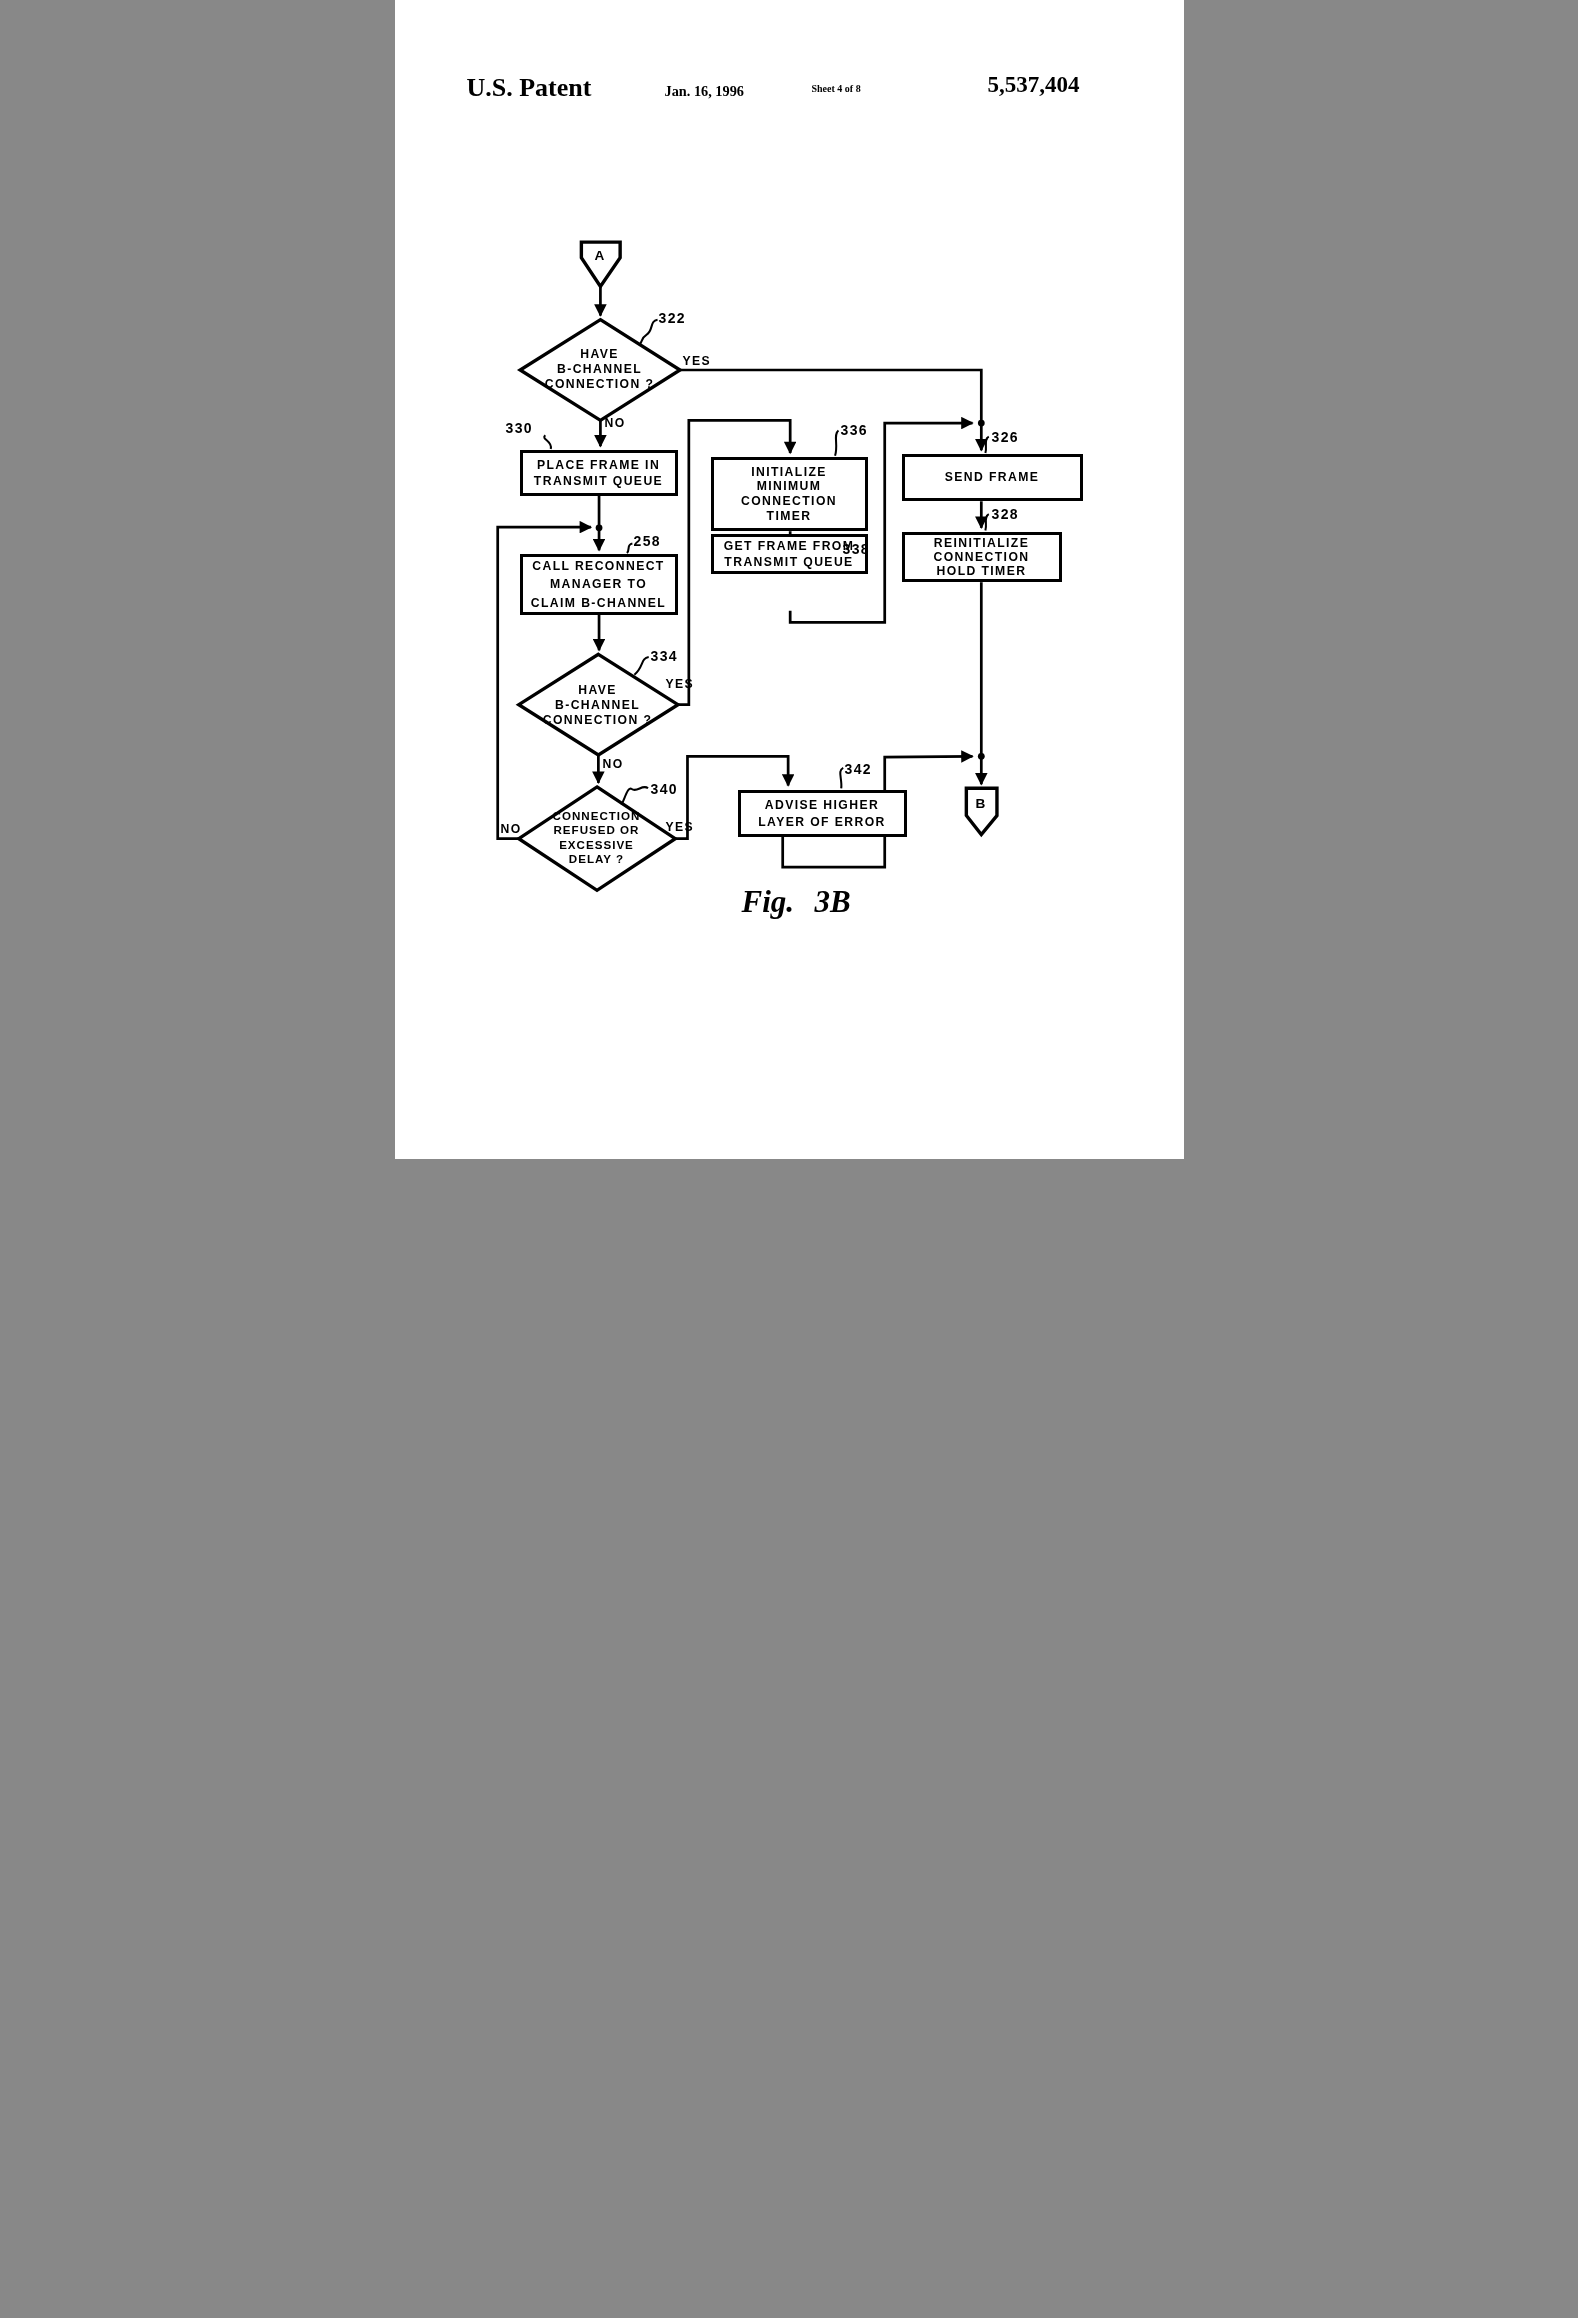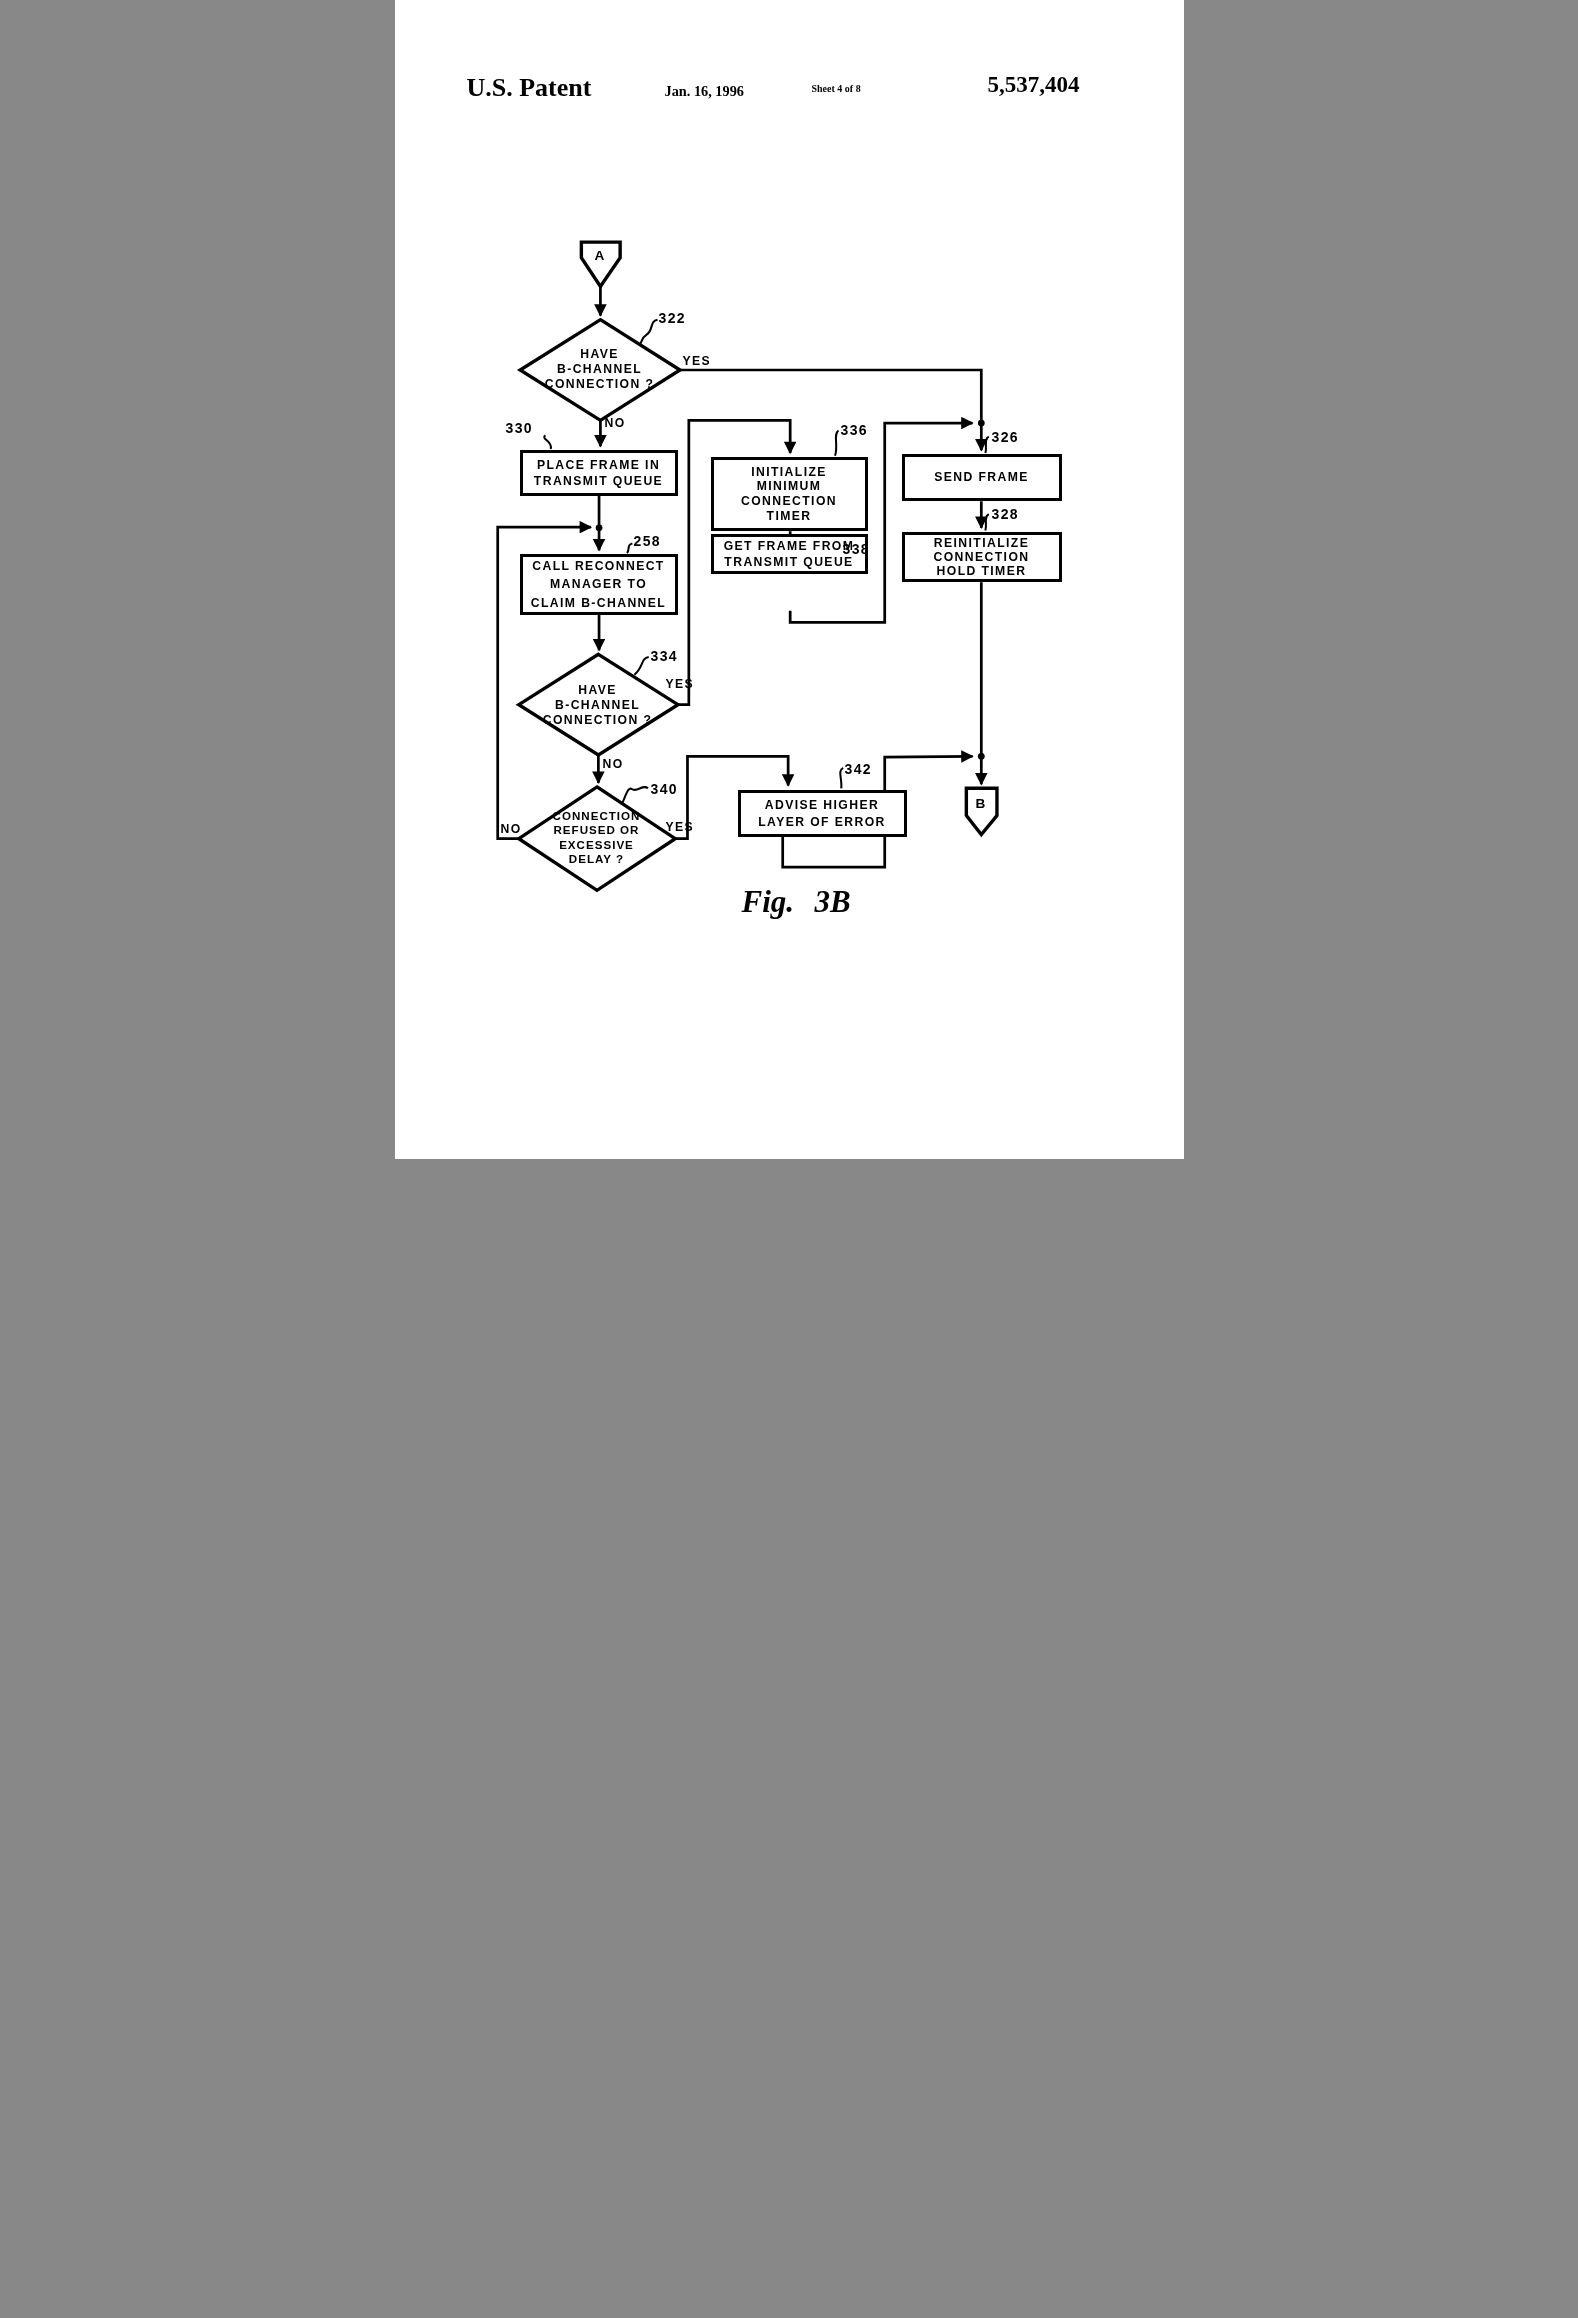--- a/index.html
+++ b/index.html
@@ -126,21 +126,21 @@
   <div class="pbox" style="left:316px;top:457px;width:157px;height:74px;">
     <div class="bt" style="line-height:14.6px;">INITIALIZE
 MINIMUM
 CONNECTION
 TIMER</div>
   </div>
   <div class="pbox" style="left:316px;top:534px;width:157px;height:40px;">
     <div class="bt">GET FRAME FROM
 TRANSMIT QUEUE</div>
   </div>
-  <div class="pbox" style="left:507px;top:454px;width:160px;height:47px;">
+  <div class="pbox" style="left:507px;top:454px;width:181px;height:47px;">
     <div class="bt">SEND FRAME</div>
   </div>
   <div class="pbox" style="left:507px;top:532px;width:160px;height:50px;">
     <div class="bt" style="line-height:14.3px;">REINITIALIZE
 CONNECTION
 HOLD TIMER</div>
   </div>
   <div class="pbox" style="left:303px;top:790px;width:169px;height:47px;margin-left:40px;">
     <div class="bt">ADVISE HIGHER
 LAYER OF ERROR</div>

